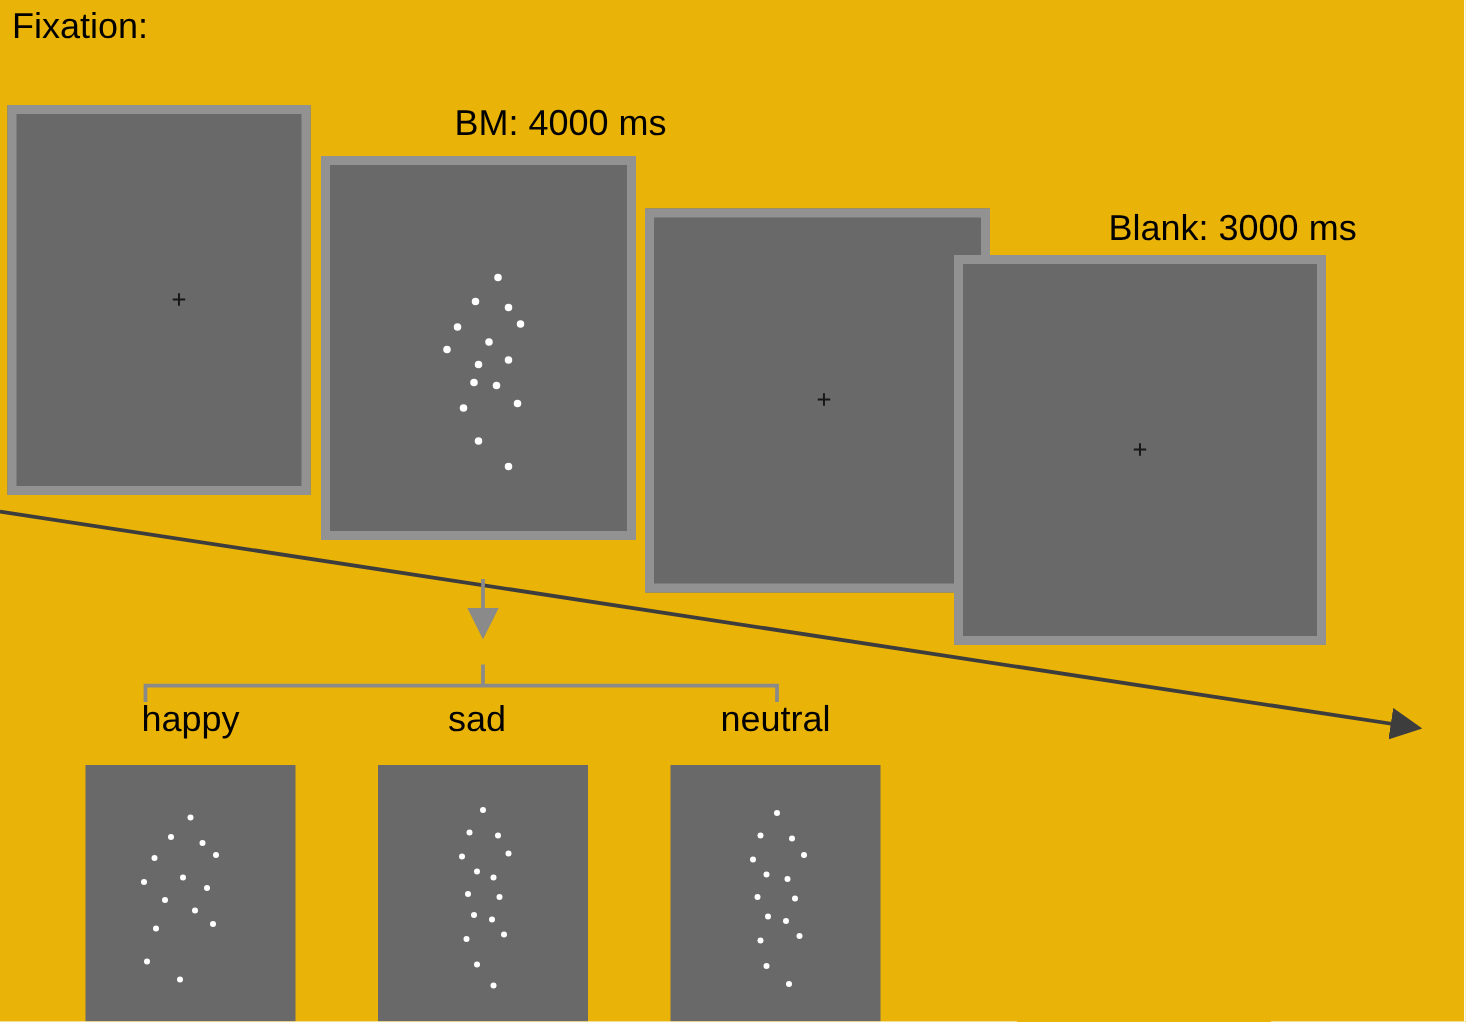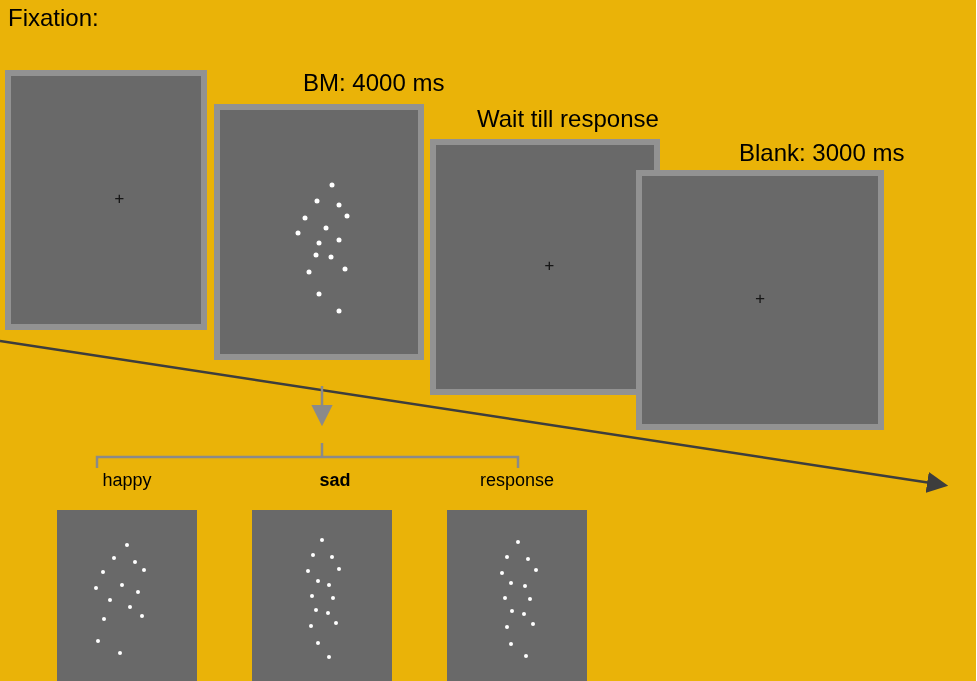--- a/index.html
+++ b/index.html
@@ -25,21 +25,21 @@
     position:absolute; width:5px; height:5px; border-radius:50%;
     background:var(--dot,#ffffff); transform:translate(-50%,-50%);
   }
   .small-panel .dot { width:4px; height:4px; }
 
   .lbl {
     position:absolute; font-size:24px; line-height:29px;
     color:var(--text,#000000); white-space:nowrap;
   }
   .cond-lbl {
-    position:absolute; font-size:18px; line-height:26px;
+    position:absolute; font-size:24px; line-height:26px;
     color:var(--text,#000000); width:140px; text-align:center;
   }
 
   .overlay { position:absolute; left:0; top:0; z-index:0; pointer-events:none; }
   .stroke-main { stroke:var(--arrow-main,#3d3d3d); }
   .fill-main   { fill:var(--arrow-main,#3d3d3d); }
   .stroke-gray { stroke:var(--arrow-small,#8a8a8a); }
   .fill-gray   { fill:var(--arrow-small,#8a8a8a); }
 </style>
 </head>
@@ -58,21 +58,20 @@
     </defs>
     <line class="stroke-main" x1="0" y1="341" x2="944" y2="485" stroke-width="2.5" marker-end="url(#ah-dark)"></line>
     <line class="stroke-gray" x1="322" y1="386" x2="322" y2="422" stroke-width="2.5" marker-end="url(#ah-gray)"></line>
     <path class="stroke-gray" d="M97,468 L97,457 L518,457 L518,468 M322,457 L322,443" fill="none" stroke-width="2.5"></path>
   </svg>
 
   <div class="lbl" style="left:8px; top:3px;">
     <div>Fixation:</div>
   </div>
   <div class="lbl" style="left:260px; top:68px;margin-left:43px;">BM: 4000 ms</div>
-  <div class="lbl" style="left:477px; top:104px;">Wait till response</div>
   <div class="lbl" style="left:694px; top:138px;margin-left:45px;">Blank: 3000 ms</div>
 
   <div class="panel" style="left:5px; top:70px; width:202px; height:260px; z-index:1;">
     <span class="cross" style="left:57%;">+</span>
   </div>
 
   <div class="panel" style="left:214px; top:104px; width:210px; height:256px; z-index:2;">
     <div class="dots">
         <div class="dot" style="left: 56.7%; top: 30.6%;"></div>
         <div class="dot" style="left: 49%; top: 37.3%;"></div>
@@ -94,22 +93,22 @@
 
   <div class="panel" style="left:430px; top:139px; width:230px; height:256px; z-index:3;">
     <span class="cross" style="left:52%;">+</span>
   </div>
 
   <div class="panel" style="left:636px; top:170px; width:248px; height:260px; z-index:4;">
     <span class="cross">+</span>
   </div>
 
   <div class="cond-lbl" style="left:57px; top:467px;">happy</div>
-  <div class="cond-lbl" style="left:265px; top:467px;font-weight:bold;">sad</div>
-  <div class="cond-lbl" style="left:447px; top:467px;">response</div>
+  <div class="cond-lbl" style="left:248px; top:467px;">sad</div>
+  <div class="cond-lbl" style="left:447px; top:467px;">neutral</div>
 
   <div class="panel small-panel no-border" style="left:57px; top:510px; width:140px; height:171px;">
     <div class="dots">
         <div class="dot" style="left: 50%; top: 20.6%;"></div>
         <div class="dot" style="left: 40.7%; top: 28.2%;"></div>
         <div class="dot" style="left: 55.7%; top: 30.6%;"></div>
         <div class="dot" style="left: 32.9%; top: 36.5%;"></div>
         <div class="dot" style="left: 62.1%; top: 35.3%;"></div>
         <div class="dot" style="left: 27.9%; top: 45.9%;"></div>
         <div class="dot" style="left: 46.4%; top: 44.1%;"></div>

